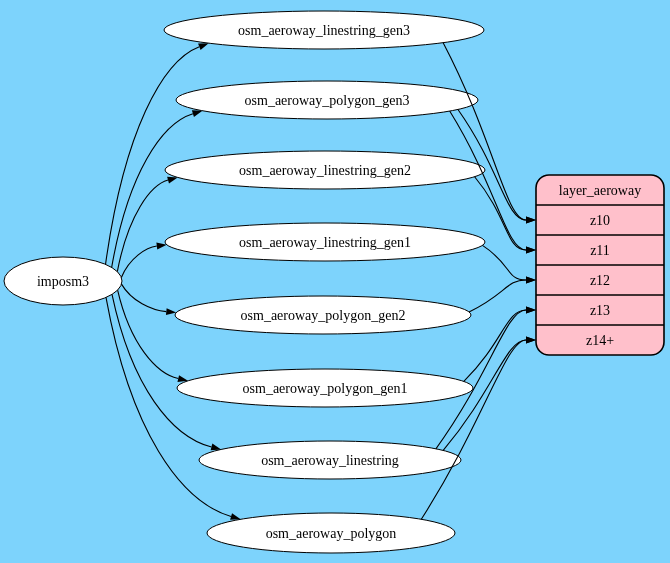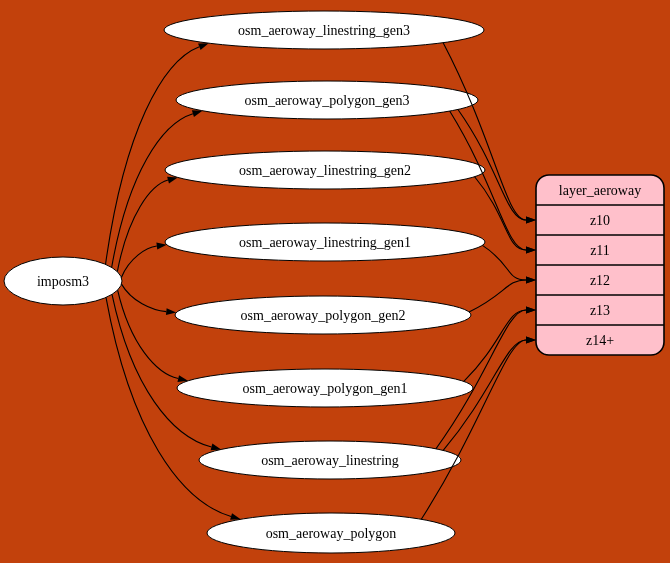--- a/index.html
+++ b/index.html
@@ -1,20 +1,20 @@
 <!DOCTYPE html>
 <html><head>
 <meta charset="utf-8">
 <style>
   html, body { margin: 0; padding: 0; background: #ffffff; }
   #stage {
     position: relative;
     width: 670px;
     height: 563px;
-    background: #c2410c;
+    background: #7dd3fc;
     font-family: "Liberation Serif", "DejaVu Serif", serif;
   }
   svg text {
     font-family: "Liberation Serif", "DejaVu Serif", serif;
     fill: #000000;
   }
 </style>
 </head>
 <body>
 

